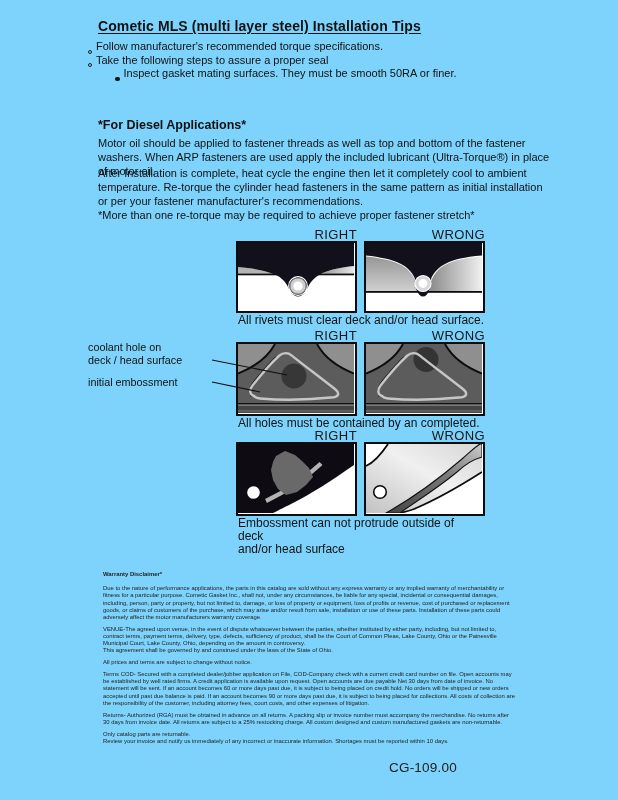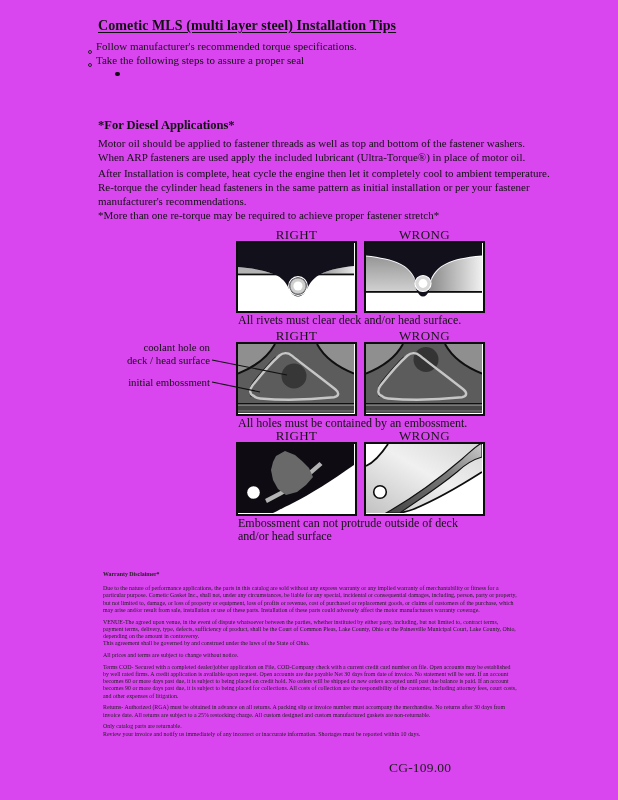--- a/index.html
+++ b/index.html
@@ -1,19 +1,19 @@
 <!DOCTYPE html>
 <html><head>
 <meta charset="utf-8">
 <style>
   * { margin:0; padding:0; box-sizing:border-box; }
   html,body { background:#fff; }
   .page {
-    position:relative; width:618px; height:800px; background:#d946ef;
-    font-family:Liberation Serif, serif; color:#111; overflow:hidden;
+    position:relative; width:618px; height:800px; background:#7dd3fc;
+    font-family:Liberation Sans, sans-serif; color:#111; overflow:hidden;
   }
   .abs { position:absolute; }
 
   .title {
     left:98px; top:18px; font-size:14px; font-weight:bold;
     text-decoration:underline; text-underline-offset:2px; letter-spacing:0.1px;
   }
 
   .bullets { left:88px; top:40px; width:470px; font-size:11px; }
   .brow { display:flex; align-items:flex-end; line-height:13.7px; }
@@ -23,27 +23,27 @@
   }
   .brow.sub { padding-left:27px; }
   .brow .dot {
     width:4.5px; height:4.5px; background:#111; border-radius:50%;
     display:inline-block; margin:4.5px 4px 0 0; flex:0 0 auto;
   }
 
   .diesel-h { left:98px; top:118px; font-size:12.5px; font-weight:bold; }
   .bodytext { left:98px; width:452px; font-size:11px; line-height:14px; }
 
-  .fig-label { width:121px; text-align:center; font-size:13px; letter-spacing:0.4px; color:#161616; }
+  .fig-label { width:121px; text-align:right; font-size:13px; letter-spacing:0.4px; color:#161616; }
   .figbox { width:121px; height:72px; border:2.5px solid #0d0d0d; background:#fff; }
   .figbox.tall { height:74px; }
   .figbox svg { display:block; }
   .caption { font-size:12px; line-height:13px; color:#111; white-space:pre-line; }
 
-  .callout { left:88px; width:122px; text-align:right; font-size:10.8px; line-height:12.5px; white-space:pre-line; }
+  .callout { left:88px; width:122px; font-size:10.8px; line-height:12.5px; white-space:pre-line; }
 
   .legal { left:103px; top:571px; width:414px; font-size:5.9px; line-height:7.2px; color:#222; }
   .legal .lg-h { font-weight:bold; margin-bottom:7px; }
   .legal p { margin-bottom:4.6px; white-space:pre-line; }
 
   .footer-code { left:389px; top:760px; font-size:13.5px; color:#1c1c1c; letter-spacing:0.2px; }
 </style>
 </head>
 <body>
 
@@ -55,20 +55,21 @@
     <div class="brow">
         <span class="ring"></span>
         <span>Follow manufacturer's recommended torque specifications.</span>
       </div>
     <div class="brow">
         <span class="ring"></span>
         <span>Take the following steps to assure a proper seal</span>
       </div>
     <div class="brow sub">
         <span class="dot"></span>
+        <span>Inspect gasket mating surfaces.  They must be smooth 50RA or finer.</span>
       </div>
   </div>
 
   <div class="abs diesel-h">*For Diesel Applications*</div>
   <div class="abs bodytext" style="top:136px">Motor oil should be applied to fastener threads as well as top and bottom of the fastener washers. When ARP fasteners are used apply the included lubricant (Ultra-Torque®) in place of motor oil.</div>
   <div class="abs bodytext" style="top:166px">After Installation is complete, heat cycle the engine then let it completely cool to ambient temperature. Re-torque the cylinder head fasteners in the same pattern as initial installation or per your fastener manufacturer's recommendations.</div>
   <div class="abs bodytext" style="top:208px">*More than one re-torque may be required to achieve proper fastener stretch*</div>
 
   <div class="abs fig-label" style="left:236px; top:227px">RIGHT</div>
   <div class="abs fig-label" style="left:364px; top:227px">WRONG</div>
@@ -153,21 +154,21 @@
       <rect x="0" y="60.6" width="116" height="1" fill="#9b9b9b"></rect>
       <rect x="0" y="66.5" width="116" height="0.9" fill="#808080"></rect>
     </svg>
   </div>
 
   <svg class="abs" style="left:206px; top:344px; pointer-events:none" width="100" height="55" viewBox="0 0 100 55">
     <line x1="6" y1="16" x2="81" y2="31" stroke="#111" stroke-width="1.1"></line>
     <line x1="6" y1="38" x2="54" y2="48" stroke="#111" stroke-width="1.1"></line>
   </svg>
 
-  <div class="abs caption" style="left:238px; top:417px">All holes must be contained by an embossment.</div>
+  <div class="abs caption" style="left:238px; top:417px">All holes must be contained by an completed.</div>
 
   <div class="abs fig-label" style="left:236px; top:428px">RIGHT</div>
   <div class="abs fig-label" style="left:364px; top:428px">WRONG</div>
 
   <div class="abs figbox tall" style="left:236px; top:442px">
     <svg width="116" height="69" viewBox="0 0 116 69">
       <rect width="116" height="69" fill="#fff"></rect>
       <path d="M0,0 H116 V21 C93,37 73,50 54,59.5 C47,63 40,66.5 35,69 L0,69 Z" fill="#0e0c12"></path>
       <path d="M28,57 C48,47.5 67,34.5 83,19.5" fill="none" stroke="#b3b3b3" stroke-width="4.4"></path>
       <polygon points="38,12 47,7 57,11 64,17 71,24 75,33 68,41 59,48 48,51 40,45 35,36 33,26 35,18" fill="#696969"></polygon>

